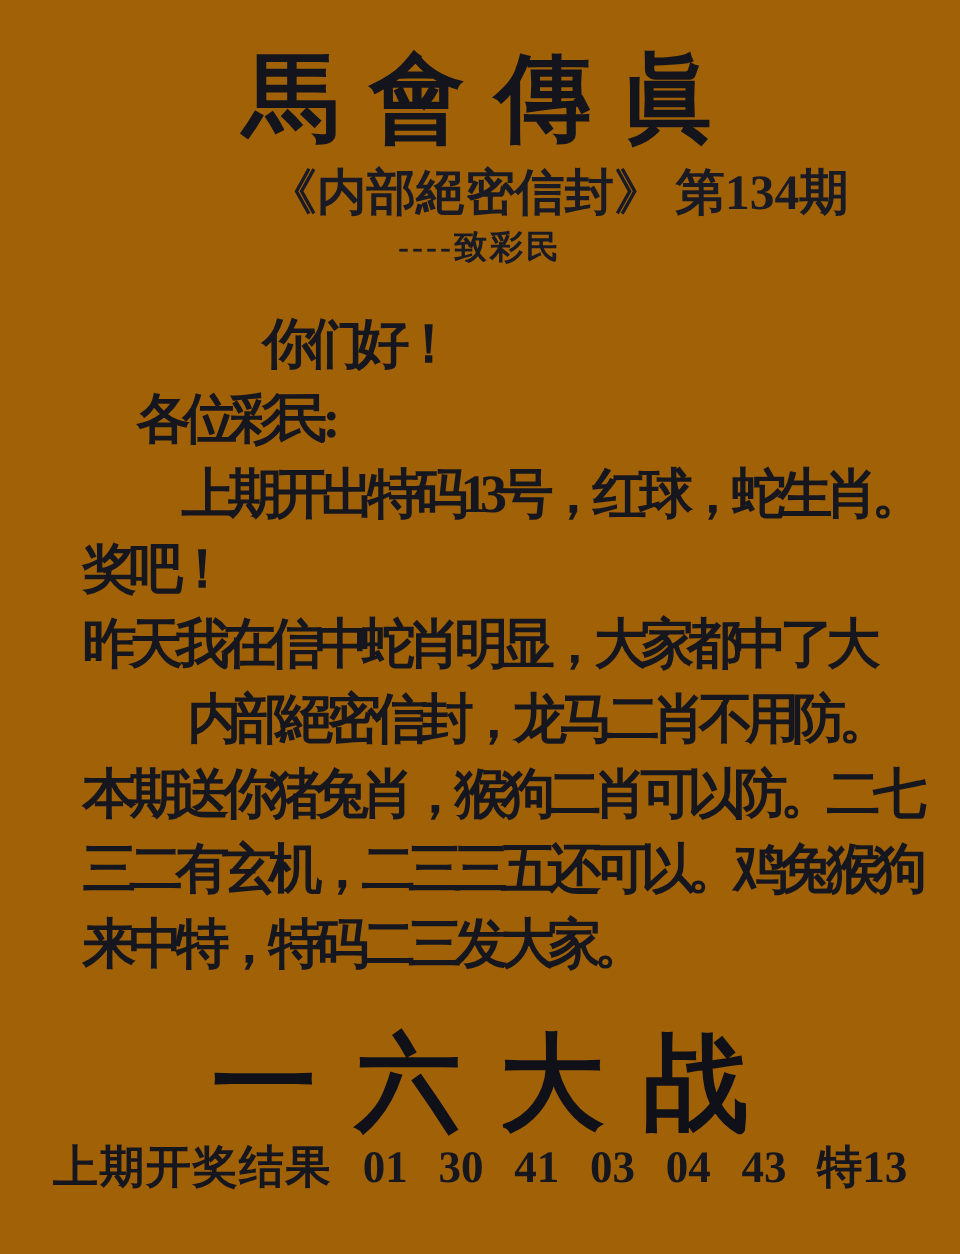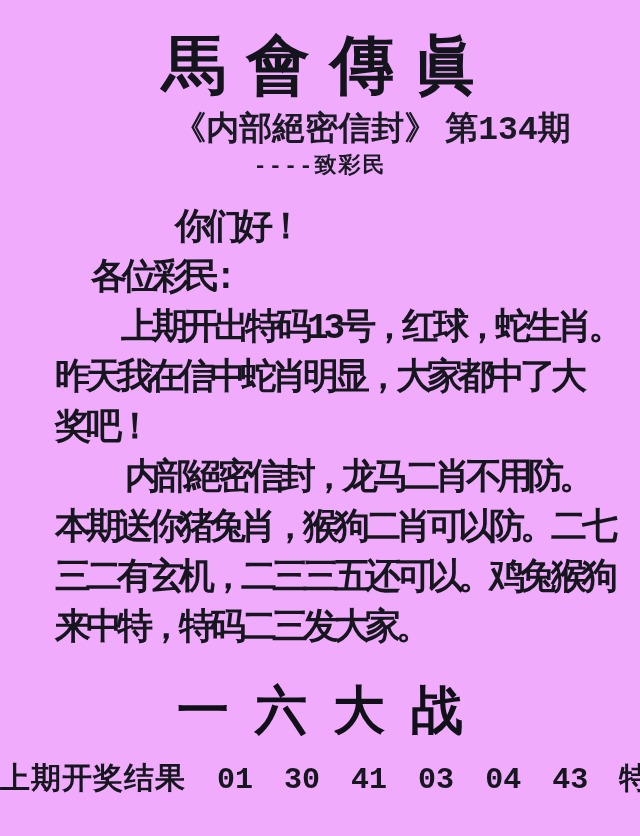--- a/index.html
+++ b/index.html
@@ -4,23 +4,23 @@
 <style>
   html, body {
     margin: 0;
     padding: 0;
     background: #ffffff;
   }
   .page {
     position: relative;
     width: 640px;
     height: 836px;
-    background: #f0abfc;
+    background: #a16207;
     overflow: hidden;
-    font-family: Liberation Mono, monospace;
+    font-family: Liberation Serif, serif;
     color: #1a1a24;
   }
   
   .title {
     position: absolute;
     top: 22px;
     left: 0;
     width: 100%;
     text-align: center;
     font-size: 64px;
@@ -75,21 +75,21 @@
   .greeting   { margin-left: 120px; }
   .indent-1   { text-indent: 66px; }
   .indent-2   { text-indent: 70px; }
   
   .slogan {
     position: absolute;
     top: 676px;
     left: 0;
     width: 100%;
     text-align: center;
-    font-size: 52px;
+    font-size: 70px;
     font-weight: 700;
     letter-spacing: 26px;
     text-indent: 26px;
     color: #101018;
     white-space: nowrap;
   }
   
   .result {
     position: absolute;
     top: 758px;
@@ -115,22 +115,22 @@
   <div class="subtitle">
     <span>《内部絕密信封》</span><span class="issue-no">第134期</span>
   </div>
 
   <div class="dedication">----致彩民</div>
 
   <div class="letter">
     <div class="line greeting">你们好！</div>
     <div class="line salutation">各位彩民:</div>
     <div class="line indent-1">上期开出特码13号，红球，蛇生肖。</div>
+    <div class="line">奖吧！</div>
     <div class="line">昨天我在信中蛇肖明显，大家都中了大</div>
-    <div class="line">奖吧！</div>
     <div class="line indent-2">内部絕密信封，龙马二肖不用防。</div>
     <div class="line">本期送你猪兔肖，猴狗二肖可以防。二七</div>
     <div class="line">三二有玄机，二三三五还可以。鸡兔猴狗</div>
     <div class="line">来中特，特码二三发大家。</div>
   </div>
 
   <div class="slogan">一六大战</div>
 
   <div class="result">
     <span class="label">上期开奖结果</span>

